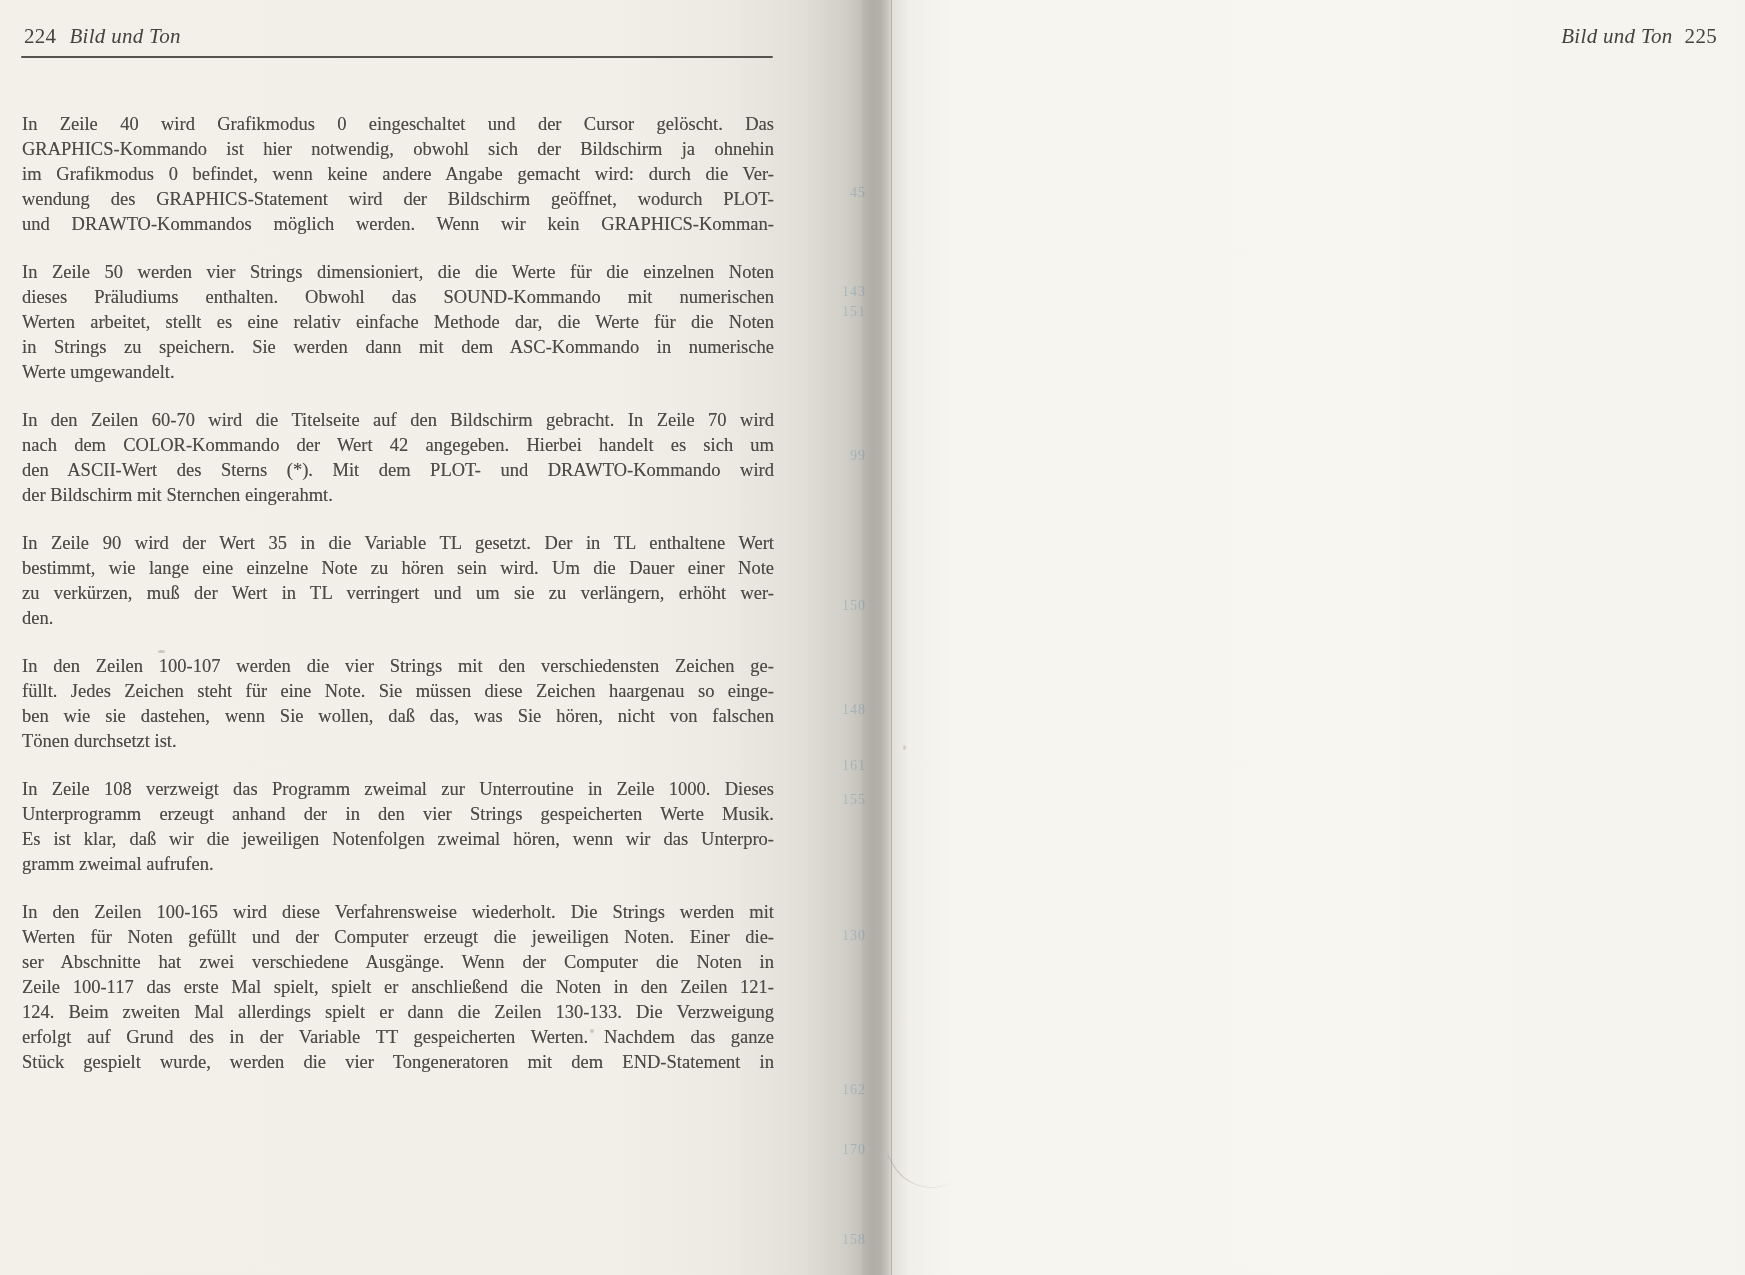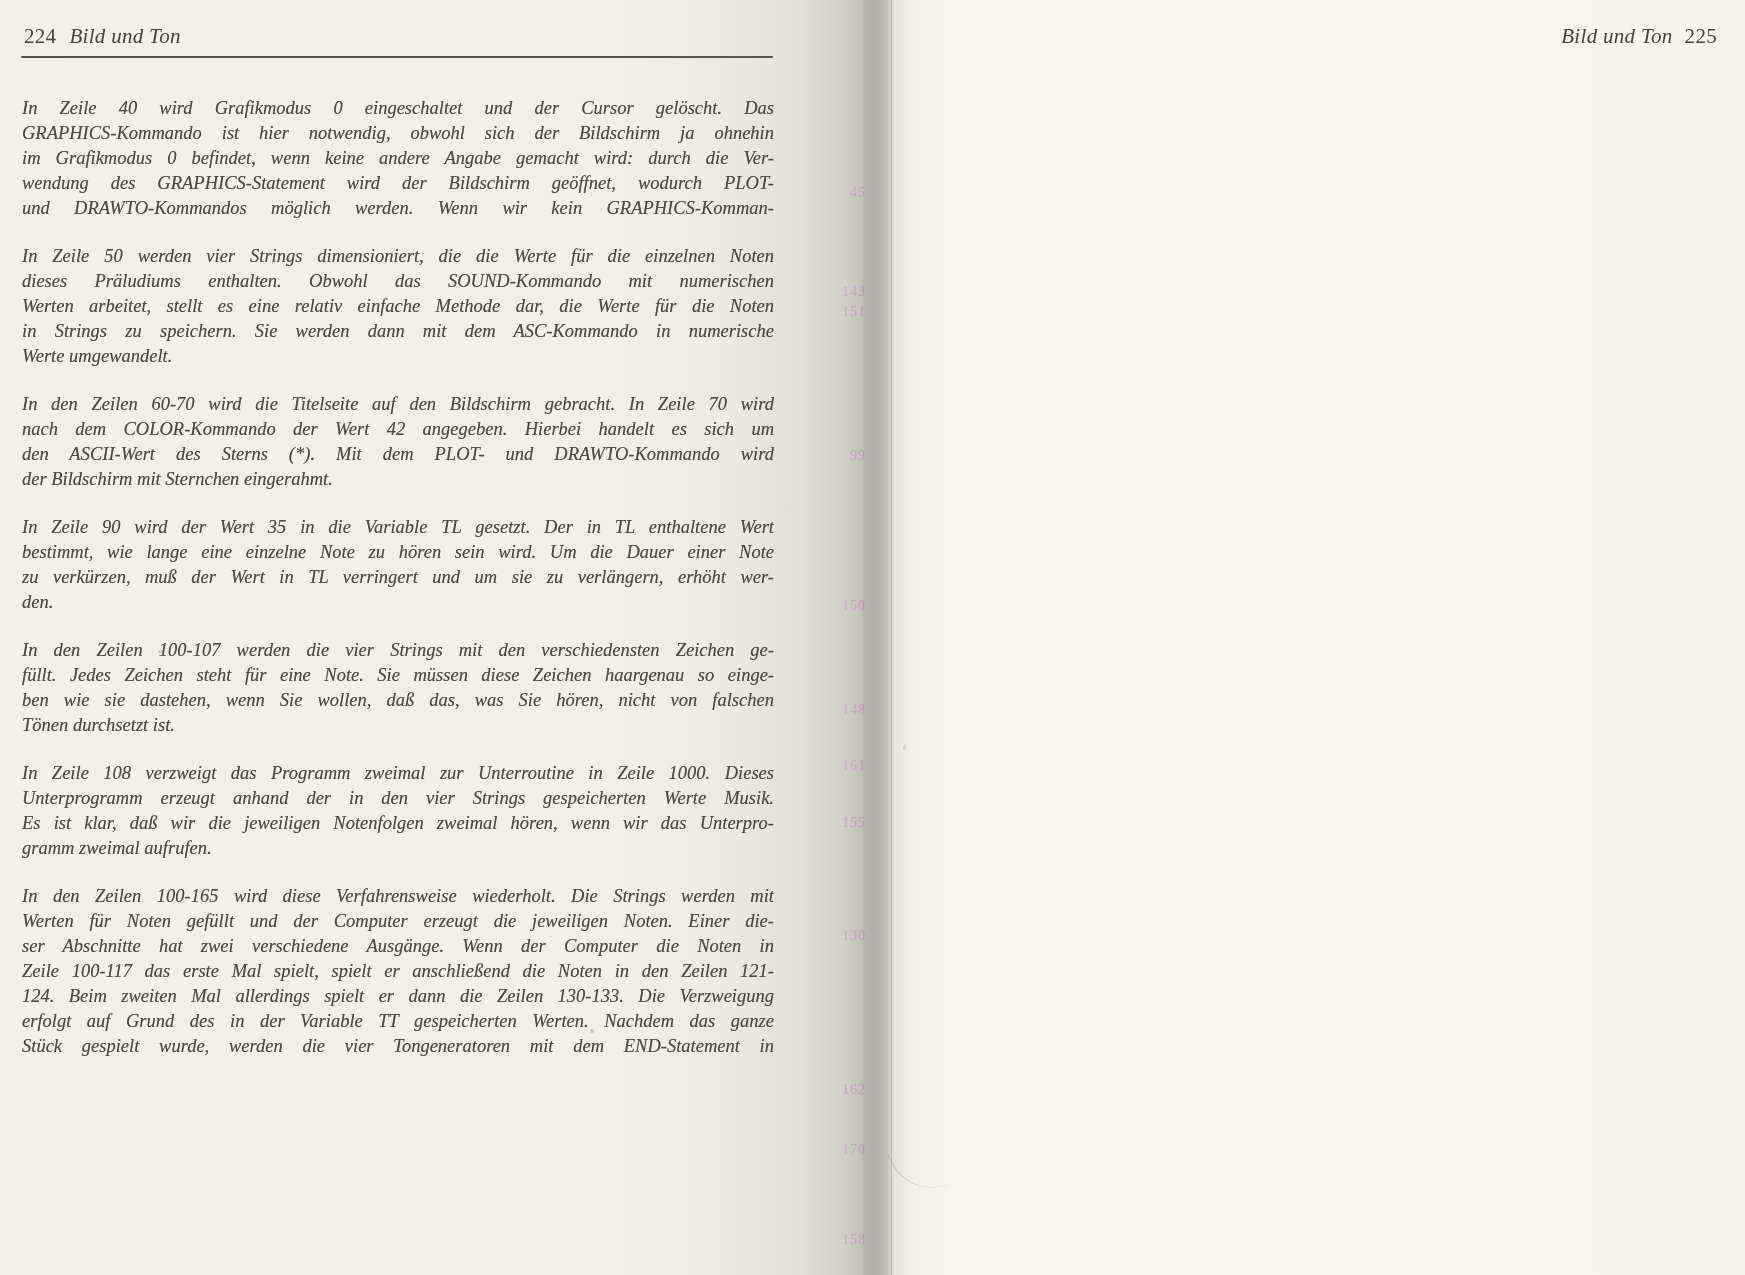--- a/index.html
+++ b/index.html
@@ -39,27 +39,27 @@
   .pg-head-left{left:24px;}
   .pg-head-left .rt{margin-left:13px;}
   .pg-head-right{right:28px;text-align:right;}
   .pg-head-right .num{margin-left:12px;}
   .rule{position:absolute;top:56px;height:2px;background:#55534d;border-radius:2px;}
   .rule-left{left:21px;width:752px;}
   
   .body-col{position:absolute;color:#4c4a45;
     text-shadow:0 0 .4px rgba(76,74,69,.55);}
   .body-left{left:22px;top:96px;width:752px;font-size:18.5px;line-height:25px;}
-  .para{margin:0 0 23px 0;font-style:italic;}
+  .para{margin:16px 0 23px 0;}
   .line{text-align:justify;text-align-last:justify;overflow:hidden;}
   .line.last{text-align:left;text-align-last:left;}
   
   .ghost-digit{
     position:absolute;left:838px;width:28px;text-align:right;
-    font-size:14px;color:#a21caf;opacity:.20;filter:blur(.7px);
+    font-size:14px;color:#0369a1;opacity:.20;filter:blur(.7px);
     letter-spacing:1px;
   }
   .speck{position:absolute;background:rgba(110,106,100,.30);border-radius:50%;}
   .speck-1{left:158px;top:650px;width:7px;height:3px;}
   .speck-2{left:590px;top:1029px;width:4px;height:4px;}
   .speck-3{left:903px;top:745px;width:3px;height:5px;opacity:.7;}
   .crease{
     position:absolute;left:897px;top:1140px;width:48px;height:55px;
     border-left:1.5px solid rgba(118,114,108,.30);
     border-bottom-left-radius:45px;transform:rotate(-28deg);
@@ -129,21 +129,21 @@
   <div class="gutter"></div>
   <div class="gutter-edge-line"></div>
   <div id="ghost-layer">
       <div class="ghost-digit" style="top: 185px;">45</div>
       <div class="ghost-digit" style="top: 284px;">143</div>
       <div class="ghost-digit" style="top: 304px;">151</div>
       <div class="ghost-digit" style="top: 448px;">99</div>
       <div class="ghost-digit" style="top: 598px;">150</div>
       <div class="ghost-digit" style="top: 702px;">148</div>
       <div class="ghost-digit" style="top: 758px;">161</div>
-      <div class="ghost-digit" style="top: 815px; font-family: Liberation Serif, serif;">155</div>
+      <div class="ghost-digit" style="top: 792px; font-family: Liberation Serif, serif;">155</div>
       <div class="ghost-digit" style="top: 928px;">130</div>
       <div class="ghost-digit" style="top: 1082px;">162</div>
       <div class="ghost-digit" style="top: 1142px;">170</div>
       <div class="ghost-digit" style="top: 1232px;">158</div>
     </div>
 
   <div class="page-right">
     <div class="pg-head pg-head-right">
       <span class="rt">Bild und Ton</span><span class="num">225</span>
     </div>

